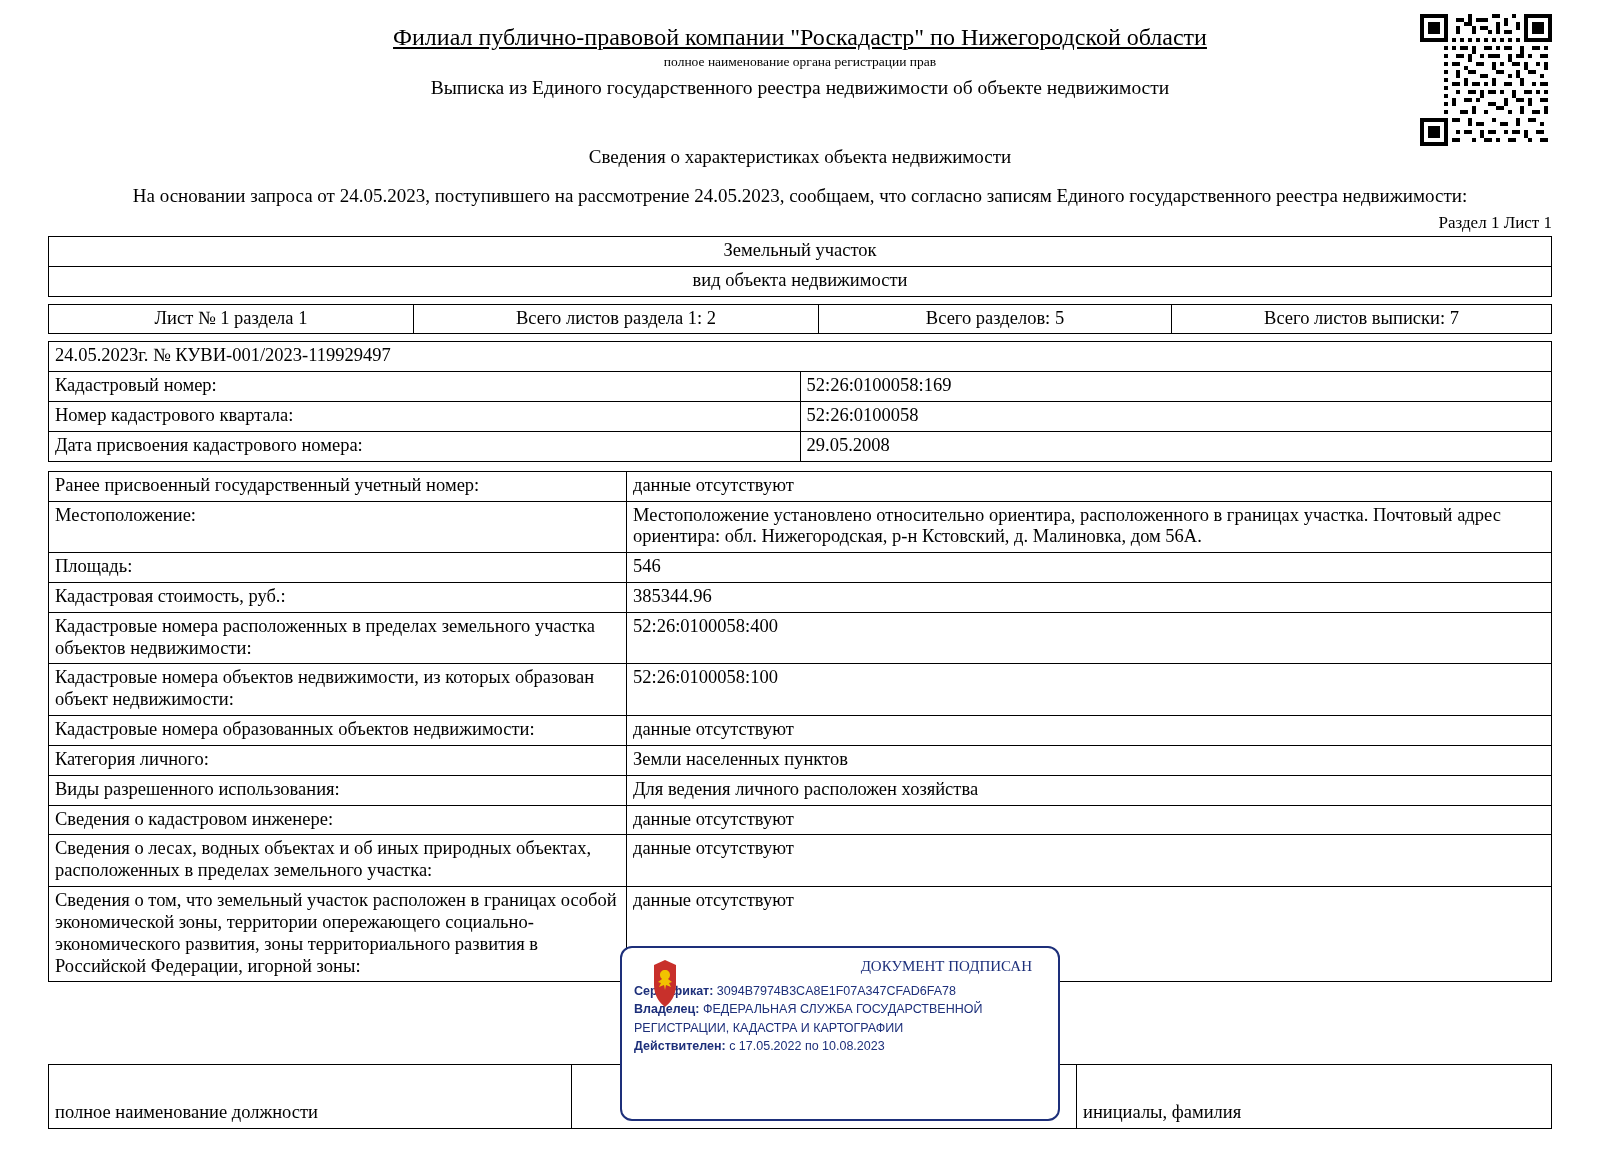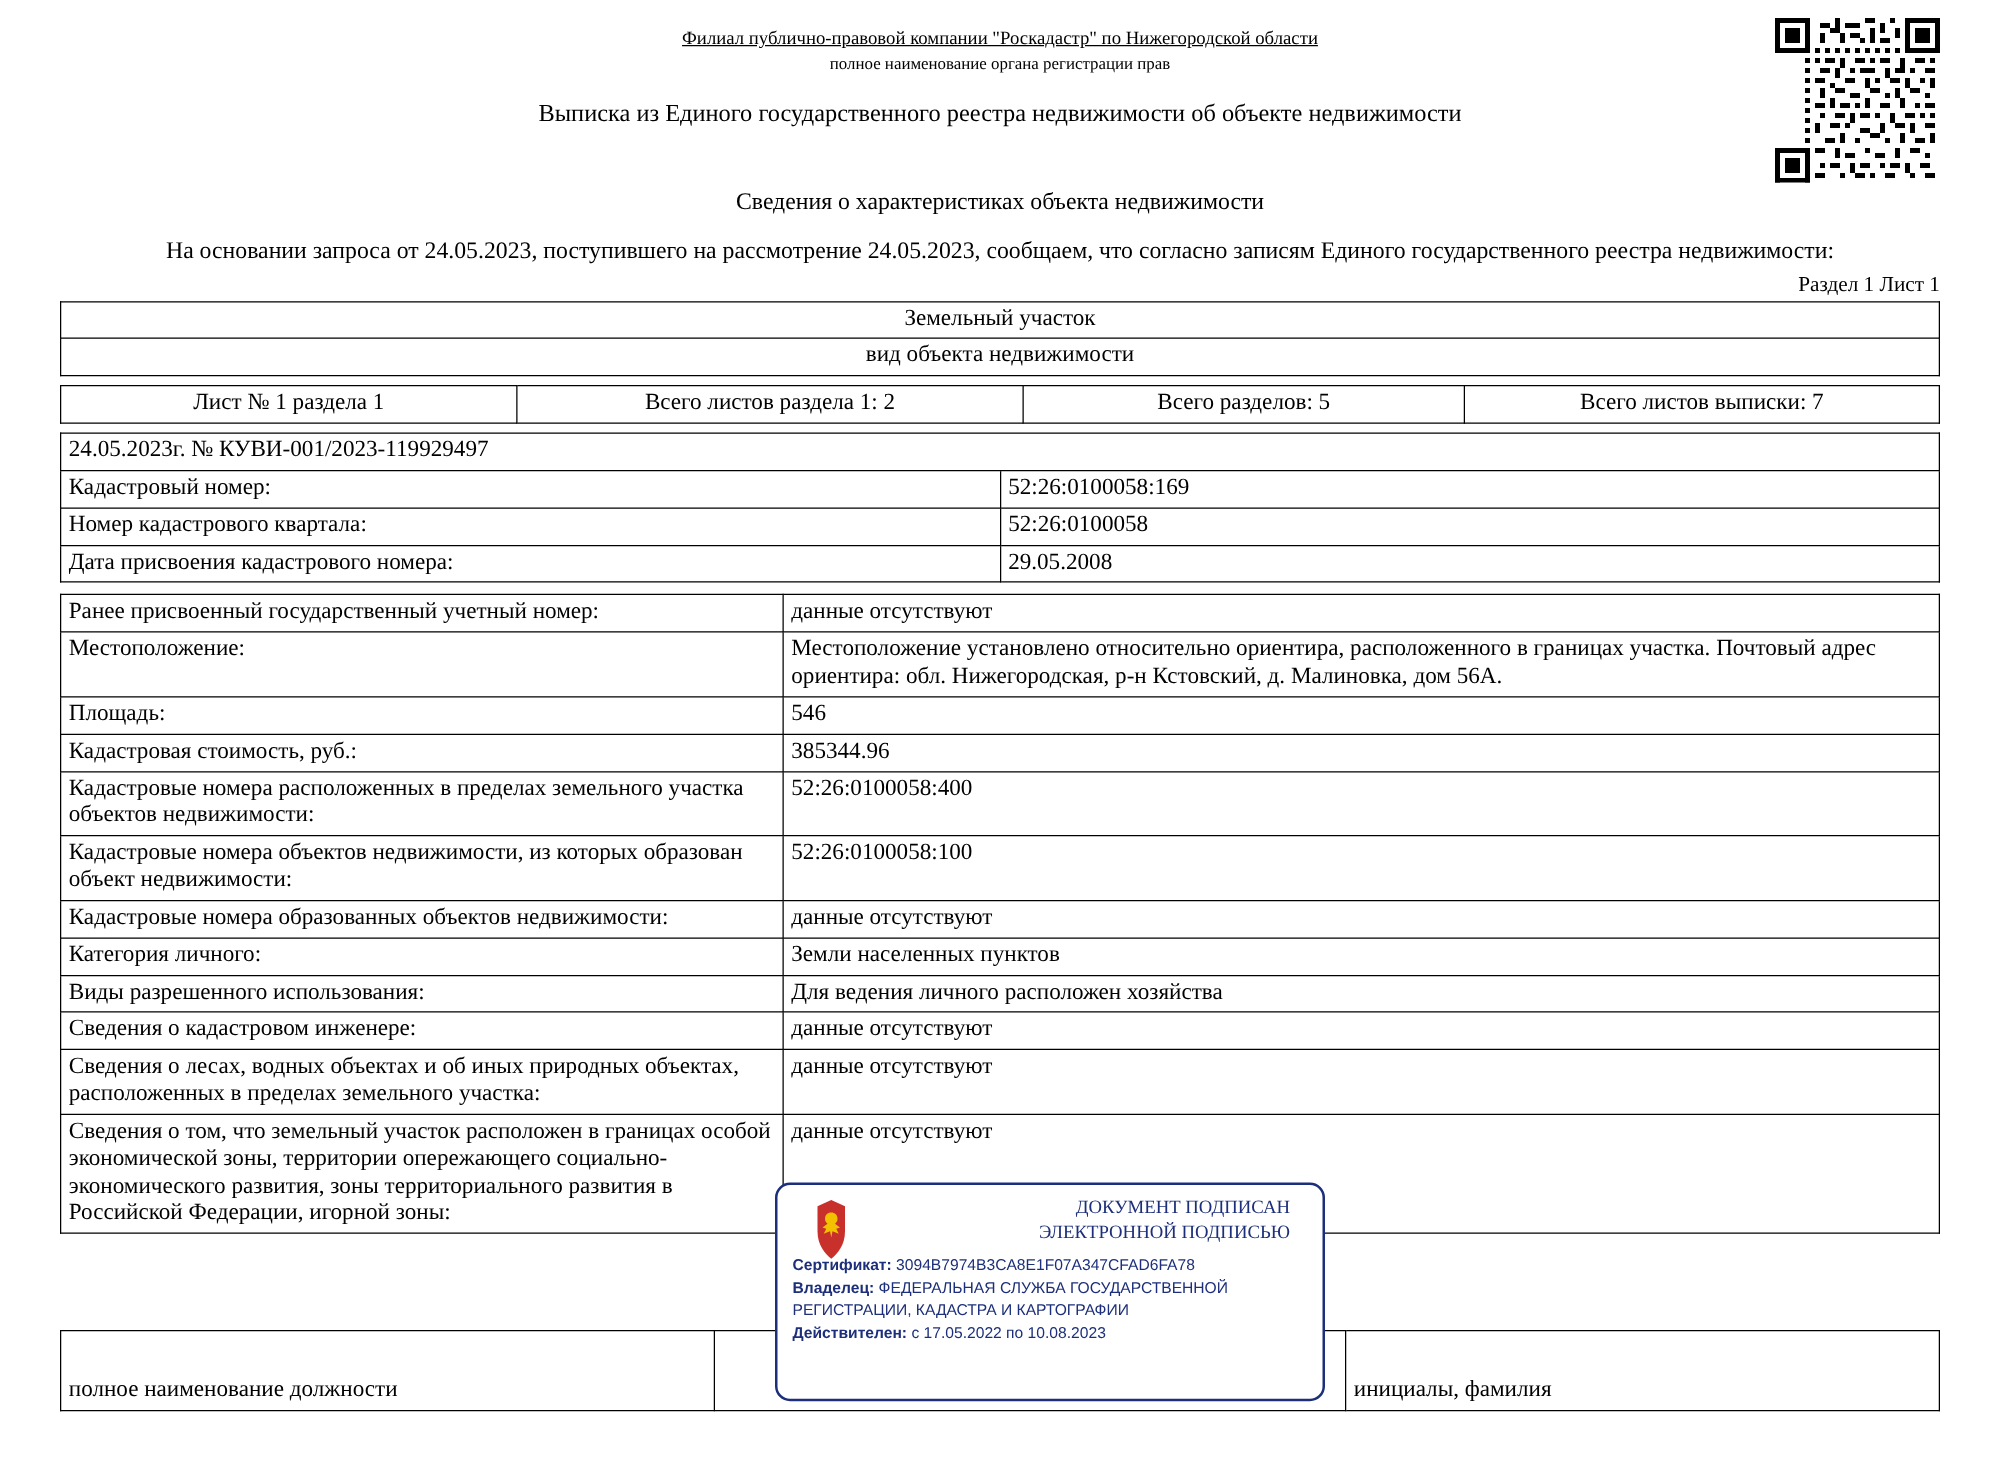--- a/index.html
+++ b/index.html
@@ -22,33 +22,33 @@
     box-sizing: border-box;
     padding: 22px 48px 0 48px;
   }
 
   
   .header {
     text-align: center;
     position: relative;
   }
   .org-name {
-    font-size: 15px;
+    font-size: 24px;
     text-decoration: underline;
     line-height: 1.25;
   }
   .org-sub {
     font-size: 13.5px;
     line-height: 1.3;
     margin-top: 1px;
   }
   .doc-title {
     font-size: 19.5px;
     line-height: 1.3;
-    margin-top: 20px;
+    margin-top: 4px;
   }
   .section-title {
     text-align: center;
     font-size: 19px;
     margin-top: 46px;
   }
   .basis-line {
     font-size: 19px;
     margin-top: 17px;
     text-align: center;
@@ -427,21 +427,20 @@
 
     <div class="stamp">
       <div class="emblem">
         <svg width="46" height="52" viewBox="0 0 46 52" aria-hidden="true">
           <path d="M23 2 L34 7 L34 27 C34 38 28 45 23 49 C18 45 12 38 12 27 L12 7 Z" fill="#c8302b"></path>
           <path d="M23 12 c-3 0 -5 2 -5 5 c0 2 1 3 2 4 l-4 3 l3 1 l-2 4 l5 -2 l1 5 l1 -5 l5 2 l-2 -4 l3 -1 l-4 -3 c1 -1 2 -2 2 -4 c0 -3 -2 -5 -5 -5 z" fill="#f2c200"></path>
         </svg>
       </div>
       <div class="stamp-head">
         <div>ДОКУМЕНТ ПОДПИСАН</div>
-        <div>ЭЛЕКТРОННОЙ ПОДПИСЬЮ</div>
       </div>
       <div class="stamp-body">
         <div class="stamp-line">
           <b>Сертификат:</b>
           <span>3094B7974B3CA8E1F07A347CFAD6FA78</span>
         </div>
         <div class="stamp-line">
           <b>Владелец:</b>
           <span>ФЕДЕРАЛЬНАЯ СЛУЖБА ГОСУДАРСТВЕННОЙ РЕГИСТРАЦИИ, КАДАСТРА И КАРТОГРАФИИ</span>
         </div>

